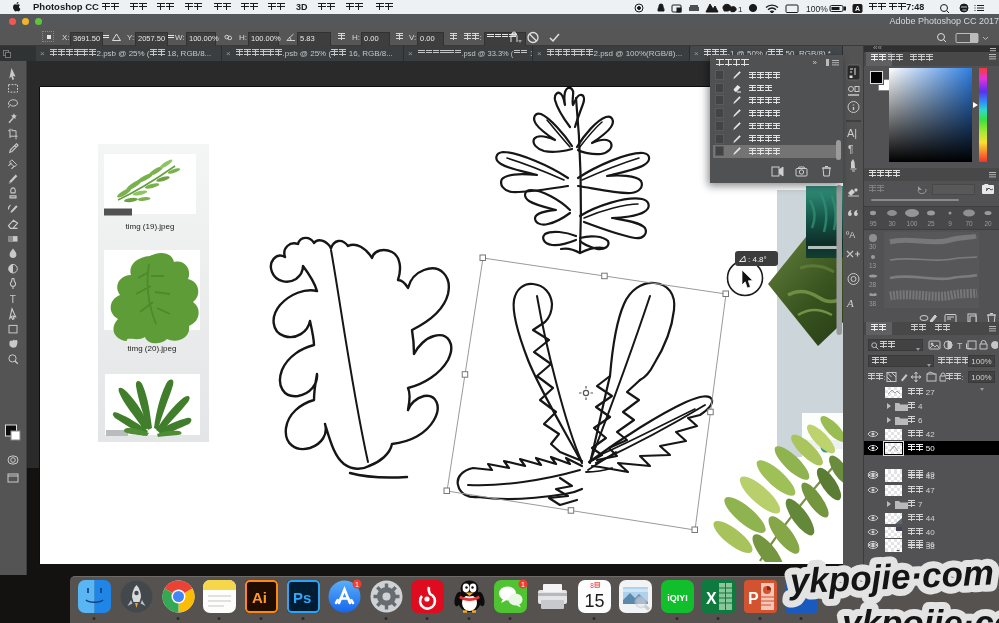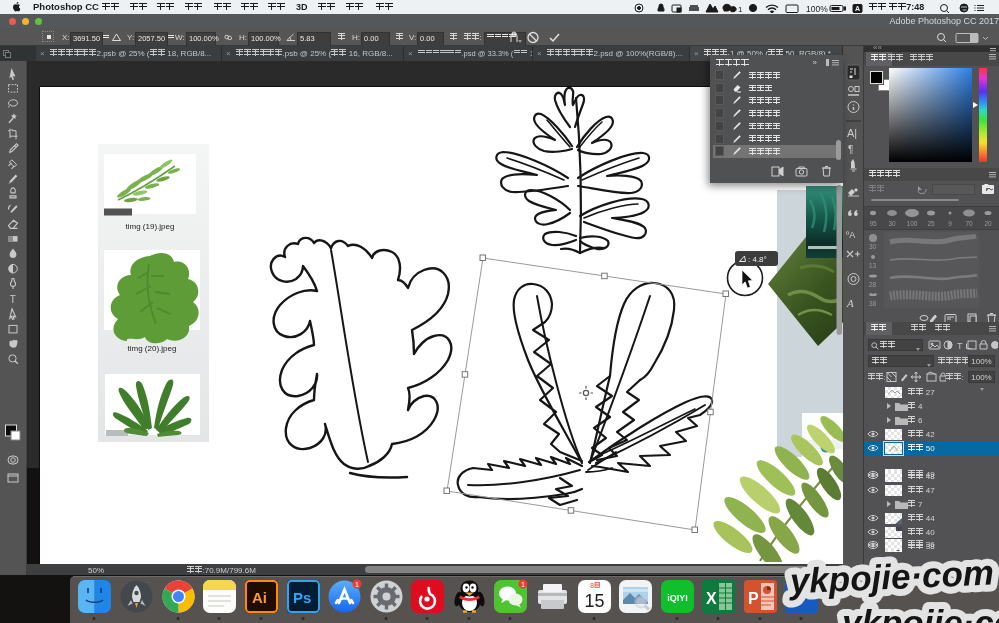--- a/index.html
+++ b/index.html
@@ -418,25 +418,20 @@
    <path d="M739.5 261.5l5-5.5 1 5.5z" fill="none" stroke="#e8e8e8" stroke-width="1"></path>
    <text x="748" y="262" font-size="8" fill="#f0f0f0" font-family="Liberation Sans">: 4.8°</text>
    <path d="M742 270 L742 285 L745.2 281.8 L747.3 288 L750.4 286.9 L748.3 280.8 L752.7 280.6 Z" fill="#111" stroke="#fff" stroke-width=".7"></path>
   </g>
 
   <rect x="836.5" y="185" width="5.5" height="150" rx="2.7" fill="#9a9a9a"></rect>
  </svg>
  </div>
 </div>
 
-<div class="abs" id="statusbar">
- <span style="position:absolute;left:61px;top:2px">50%</span>
- <span style="position:absolute;left:160px;top:2px"><span class="c"></span><span class="c"></span>:70.9M/799.6M</span>
- <div style="position:absolute;left:338px;top:1.5px;width:443px;height:7.5px;background:#848484;border-radius:4px"></div>
-</div>
 
 <div class="abs" id="rightdock">
  <div style="position:absolute;left:0;top:0;width:156px;height:6px;background:#303030"></div>
  <div style="position:absolute;left:30px;top:-3px;color:#999;font-size:8px">««</div>
  <div style="position:absolute;right:3px;top:1px"><i class="ham" style="width:6px"></i></div>
  <div class="icol">
   <svg width="21" height="531" viewBox="0 0 21 531">
    <g fill="none" stroke="#c9c9c9" stroke-width="1">
     <rect x="4" y="19" width="13" height="15" rx="2" fill="#2b2b2b" stroke="#666"></rect>
     <path d="M7 23h3M7 26h2M12 22v7" stroke="#ddd"></path>
@@ -608,21 +603,21 @@
           <span class="nm"><span class="c"></span> 6</span>
         </div>
   <div class="lrow" style="top:105px">
           <svg class="leye" viewBox="0 0 12 8">
             <path d="M1 4c2.2-3.4 7.8-3.4 10 0c-2.2 3.4-7.8 3.4-10 0z" fill="none" stroke="#ccc"></path>
             <circle cx="6" cy="4" r="1.6" fill="#ccc"></circle>
           </svg>
           <div class="lthumb"></div>
           <span class="nm"><span class="c"></span><span class="c"></span> 42</span>
         </div>
-  <div class="lrow" style="top:119px;background:#0369a1">
+  <div class="lrow" style="top:119px;background:#000000">
           <svg class="leye" viewBox="0 0 12 8">
             <path d="M1 4c2.2-3.4 7.8-3.4 10 0c-2.2 3.4-7.8 3.4-10 0z" fill="none" stroke="#ddd"></path>
             <circle cx="6" cy="4" r="1.6" fill="#ddd"></circle>
           </svg>
           <div class="lthumb" style="outline:1.5px solid #ddd;outline-offset:1px"><svg width="17" height="11">
               <path d="M5 8l4-5 4 5" stroke="#999" fill="none"></path>
             </svg></div>
           <span class="nm" style="color:#efefef"><span class="c"></span><span class="c"></span> 50</span>
         </div>
   <div class="lrow" style="top:145px">

